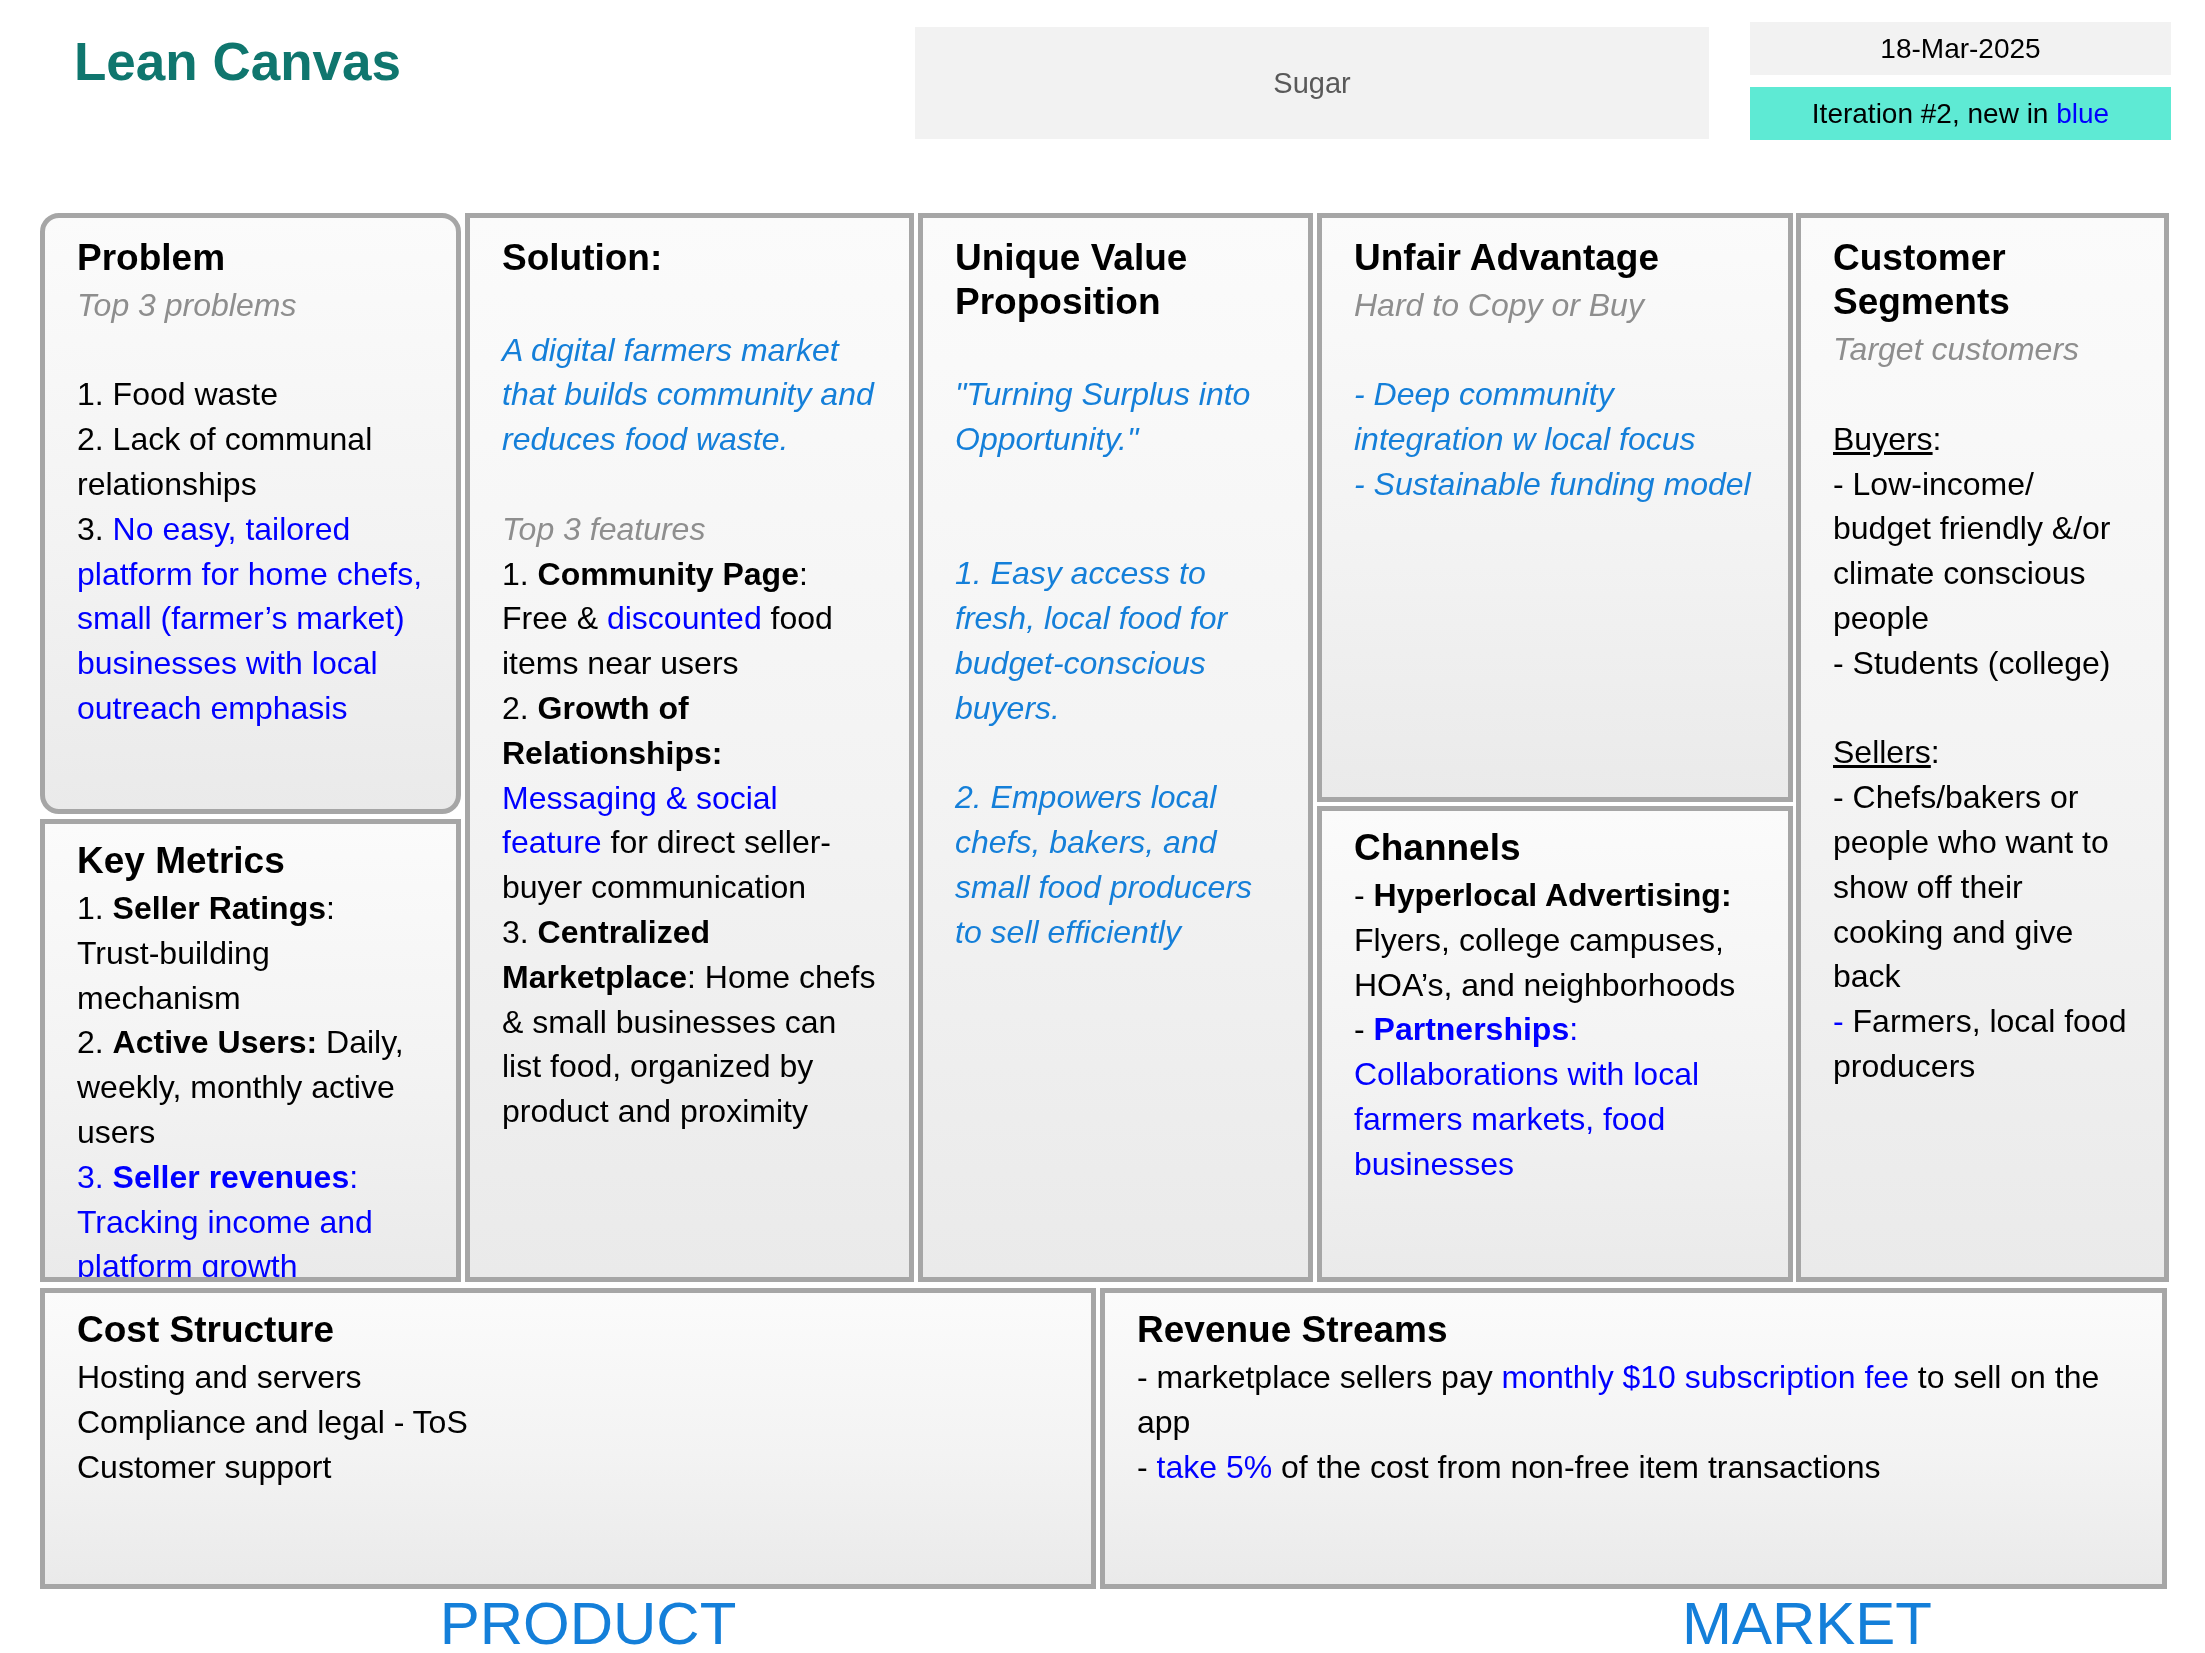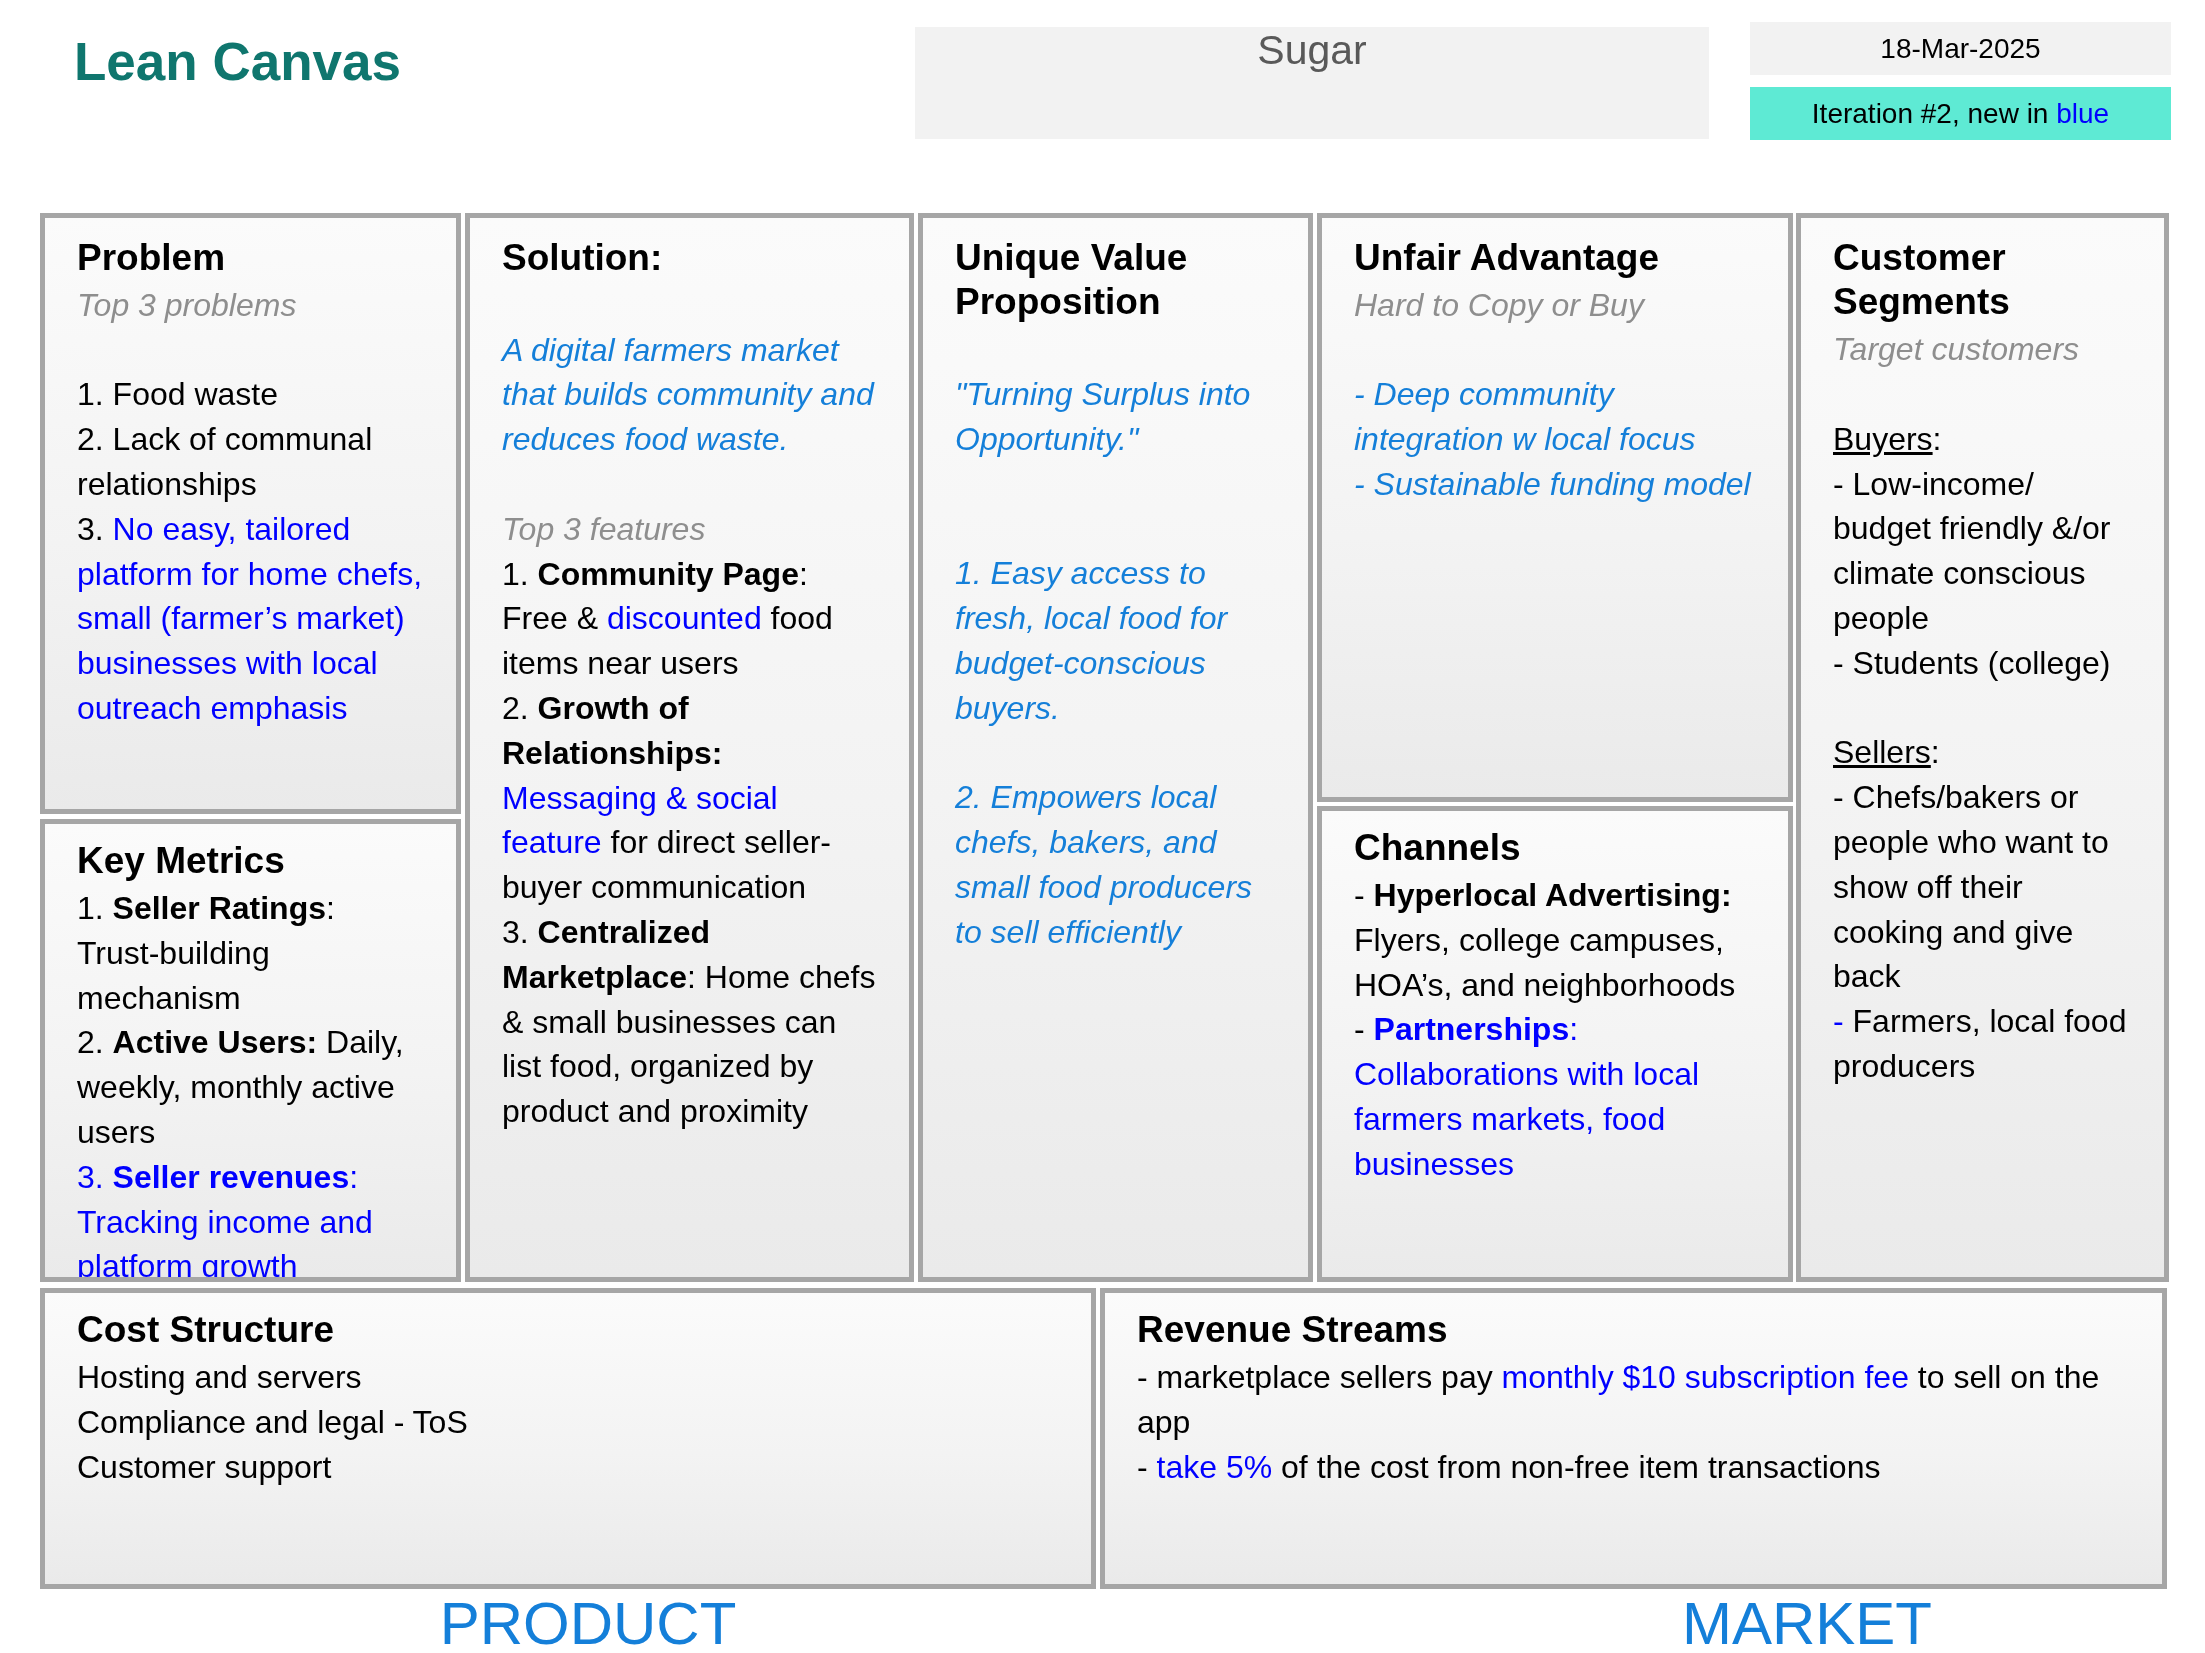--- a/index.html
+++ b/index.html
@@ -2,21 +2,21 @@
 <html style="font-size:11.8px"><head>
 <meta charset="utf-8">
 <style>
   html,body{margin:0;padding:0;background:#ffffff;}
   body{font-family:"Liberation Sans","DejaVu Sans",sans-serif;}
   .canvas-root{position:relative;width:2205px;height:1654px;background:#ffffff;overflow:hidden;}
 
   
   .app-title{position:absolute;left:74px;top:31px;font-size:53px;font-weight:bold;color:#0f766e;}
   .product-name-box{position:absolute;left:915px;top:27px;width:794px;height:112px;background:#f2f2f2;
-    display:flex;justify-content:center;font-size:41px;color:#595959;}
+    display:flex;align-items:center;justify-content:center;font-size:29px;color:#595959;}
   .date-box{position:absolute;left:1750px;top:22px;width:421px;height:53px;background:#f2f2f2;
     display:flex;align-items:center;justify-content:center;font-size:28px;color:#000;}
   .iteration-box{position:absolute;left:1750px;top:87px;width:421px;height:53px;background:#5eead4;
     display:flex;align-items:center;justify-content:center;font-size:28px;color:#000;}
   .iteration-box .para{min-height:0;}
 
   
   .box{position:absolute;box-sizing:border-box;border:5.1px solid #a6a6a6;
     background:linear-gradient(180deg,#fbfbfb 0%,#f3f3f3 55%,#eaeaea 100%);
     padding:17.6px 32px;color:#000;font-size:32px;line-height:1.4;overflow:hidden;}
@@ -28,21 +28,21 @@
   
   .r-plain{}
   .r-b{font-weight:bold;}
   .r-blue{color:#0000ff;}
   .r-blueb{color:#0000ff;font-weight:bold;}
   .r-skyi{color:#147fd9;font-style:italic;}
   .r-grayi{color:#8e8e8e;font-style:italic;}
   .r-u{text-decoration:underline;}
 
   
-  #box-problem{left:40px;top:213px;width:421px;height:601px;}
+  #box-problem{left:40px;top:213px;width:421px;height:601px;border-radius:19px;}
   #box-key-metrics{left:40px;top:819px;width:421px;height:463px;padding-top:14.7px;}
   #box-solution{left:465px;top:213px;width:449px;height:1069px;}
   #box-uvp{left:918px;top:213px;width:395px;height:1069px;}
   #box-unfair{left:1317px;top:213px;width:476px;height:589px;}
   #box-channels{left:1317px;top:806px;width:476px;height:476px;padding-top:14.7px;}
   #box-customer{left:1796px;top:213px;width:373px;height:1069px;}
   #box-cost{left:40px;top:1288px;width:1056px;height:301px;padding-top:14.7px;}
   #box-revenue{left:1100px;top:1288px;width:1067px;height:301px;padding-top:14.7px;}
 
   

